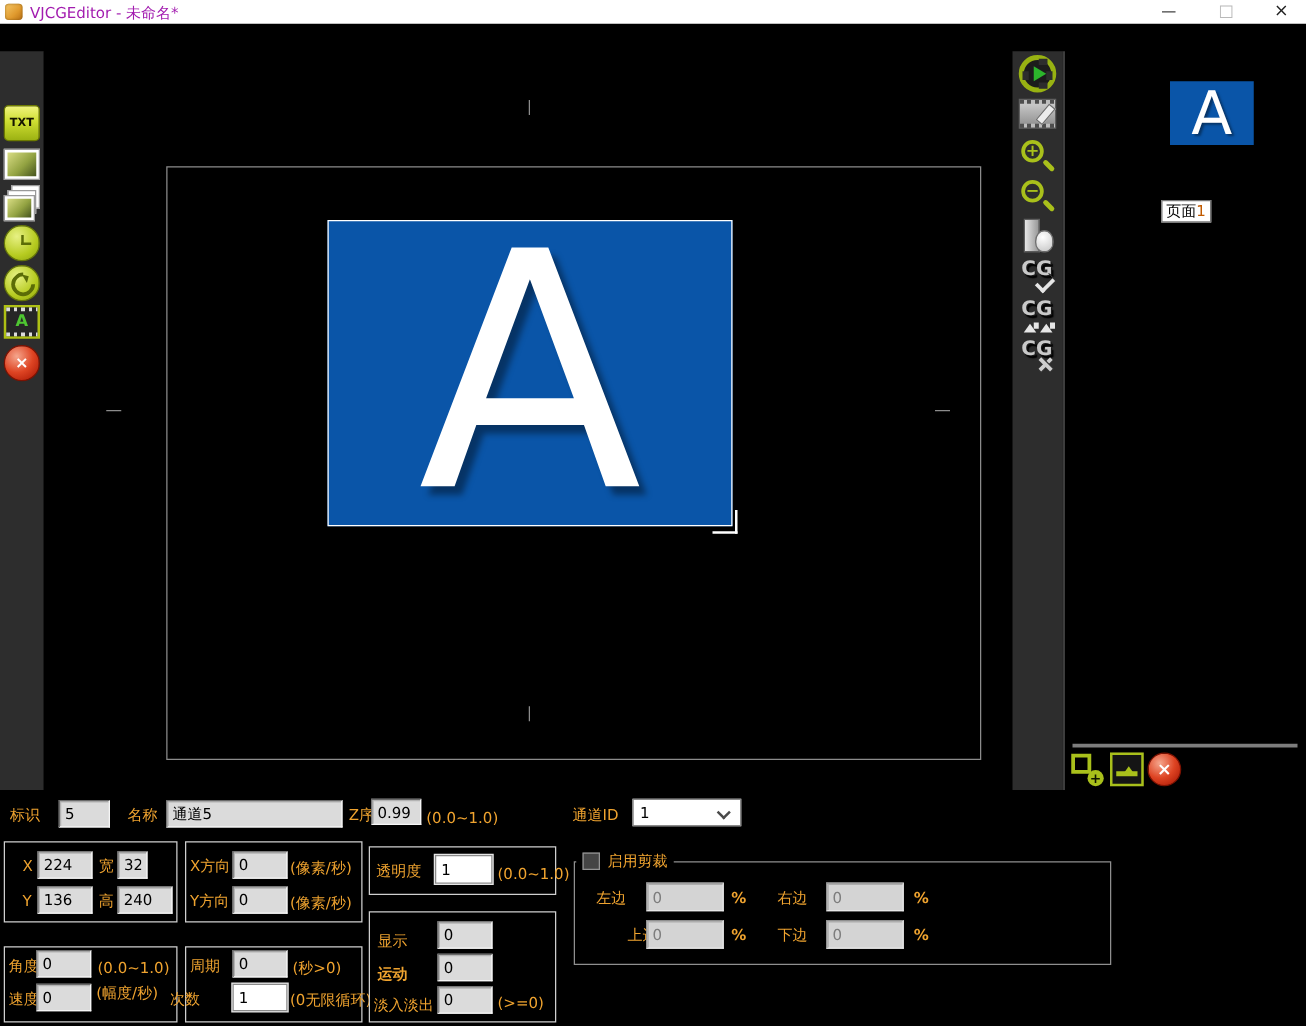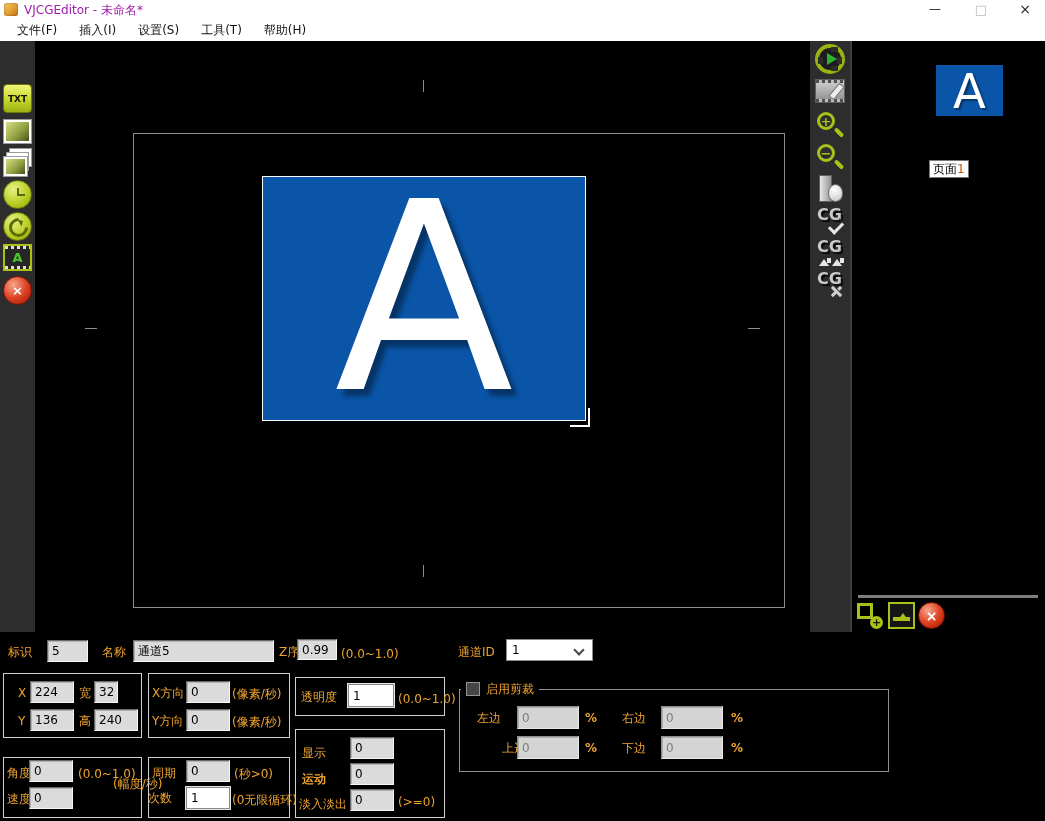--- a/index.html
+++ b/index.html
@@ -129,27 +129,20 @@
 <div id="root">
 
   <div id="titlebar">
     <div id="app-icon"></div>
     <div id="title-text">VJCGEditor - 未命名*</div>
     <div class="wbtn" style="left:915px;">—</div>
     <div class="wbtn" style="left:961px;color:#b9b9b9;font-size:13px;">□</div>
     <div class="wbtn" style="left:1005px;font-size:14px;">×</div>
   </div>
 
-  <div id="menubar">
-    <div class="menu-item">文件(F)</div>
-    <div class="menu-item">插入(I)</div>
-    <div class="menu-item">设置(S)</div>
-    <div class="menu-item">工具(T)</div>
-    <div class="menu-item">帮助(H)</div>
-  </div>
 
   <div id="left-toolbar">
     <div class="ti cc" id="i-txt">TXT</div>
     <div class="ti" style="top:76px;">
       <div class="photo-frame" style="left:0;top:2px;width:27px;height:23px;">
           <div class="photo-img"></div>
         </div>
     </div>
     <div class="ti" style="top:107px;">
       <div class="photo-frame" style="left:6px;top:0;width:21px;height:17px;"></div>
@@ -287,27 +280,27 @@
     <div class="lb" style="left:301px;top:58px;">透明度</div>
     <input class="fld white" style="left: 348px; top: 52px; width: 46px; height: 23px;" value="1">
     <div class="lb" style="left:398px;top:60px;">(0.0~1.0)</div>
 
     <div class="grp" style="left:3px;top:125px;width:139px;height:61px;"></div>
     <div class="lb" style="left:7px;top:134px;">角度</div>
     <input class="fld" style="left: 29px; top: 128px; width: 44px;" value="0">
     <div class="lb" style="left:78px;top:135px;">(0.0~1.0)</div>
     <div class="lb" style="left:7px;top:160px;">速度</div>
     <input class="fld" style="left: 29px; top: 155px; width: 44px;" value="0">
-    <div class="lb" style="left:77px;top:145px;margin-left:36px;">(幅度/秒)</div>
+    <div class="lb" style="left:77px;top:155px;">(幅度/秒)</div>
 
     <div class="grp" style="left:148px;top:125px;width:142px;height:61px;"></div>
     <div class="lb" style="left:152px;top:134px;">周期</div>
     <input class="fld" style="left: 186px; top: 128px; width: 44px;" value="0">
     <div class="lb" style="left:234px;top:135px;">(秒&gt;0)</div>
-    <div class="lb" style="left:148px;top:160px;font-family:Liberation Mono, monospace;">次数</div>
+    <div class="lb" style="left:136px;top:160px;">次数</div>
     <input class="fld white" style="left: 186px; top: 155px; width: 44px;" value="1">
     <div class="lb" style="left:232px;top:161px;">(0无限循环)</div>
 
     <div class="grp" style="left:295px;top:97px;width:150px;height:89px;"></div>
     <div class="lb" style="left:302px;top:114px;">显示</div>
     <input class="fld" style="left: 350px; top: 105px; width: 44px;" value="0">
     <div class="lb" style="left:302px;top:140px;font-weight:bold;">运动</div>
     <input class="fld" style="left: 350px; top: 131px; width: 44px;" value="0">
     <div class="lb" style="left:299px;top:165px;">淡入淡出</div>
     <input class="fld" style="left: 350px; top: 157px; width: 44px;" value="0">

